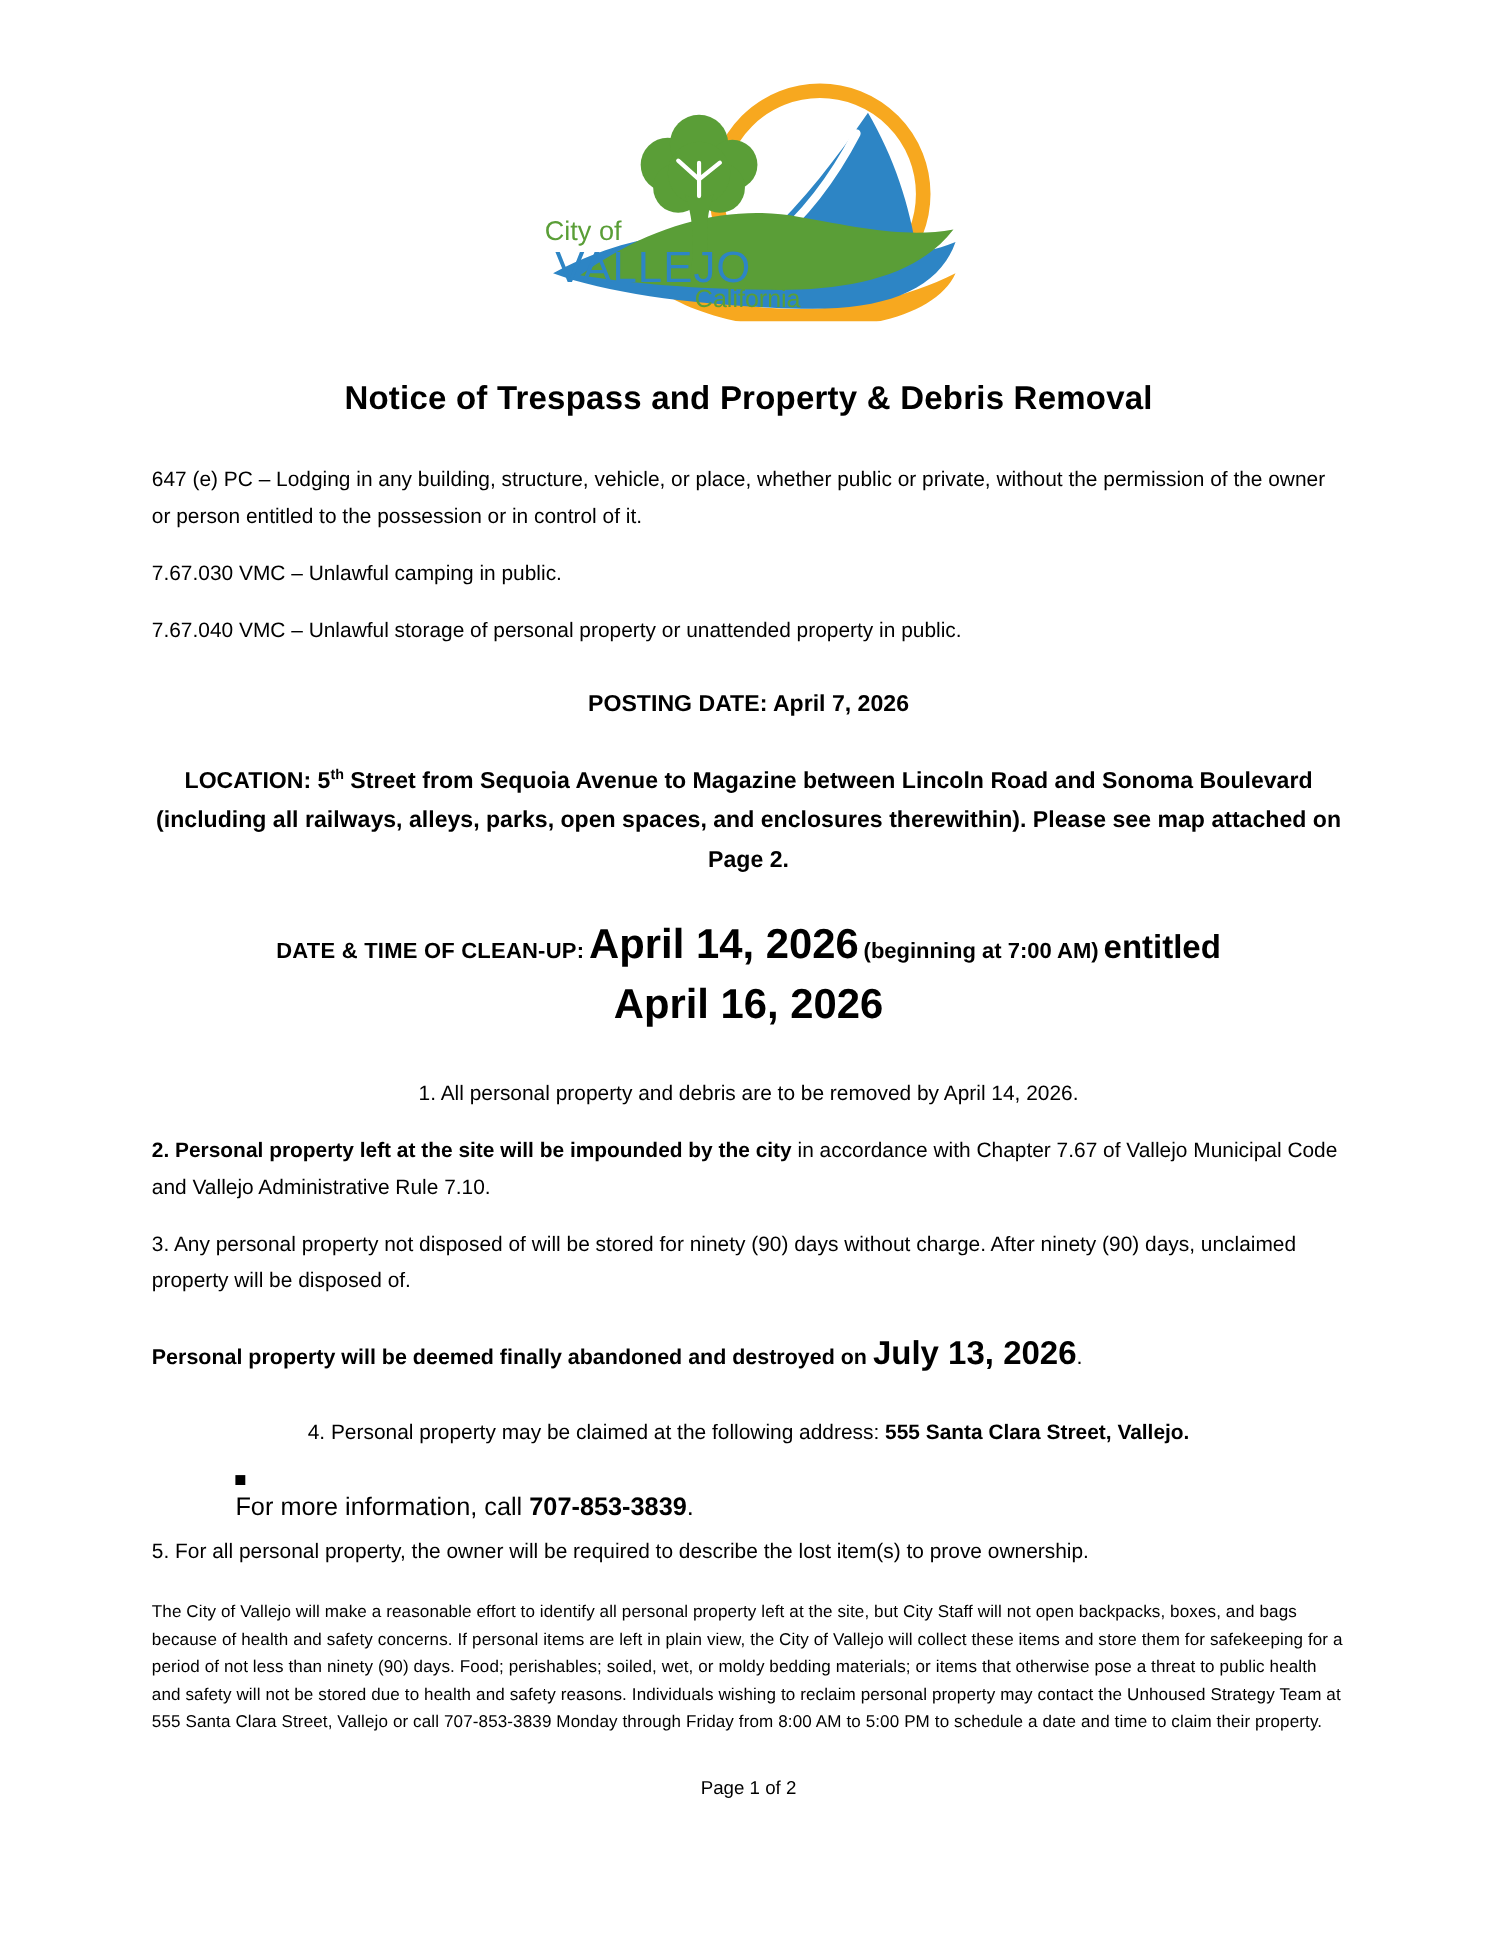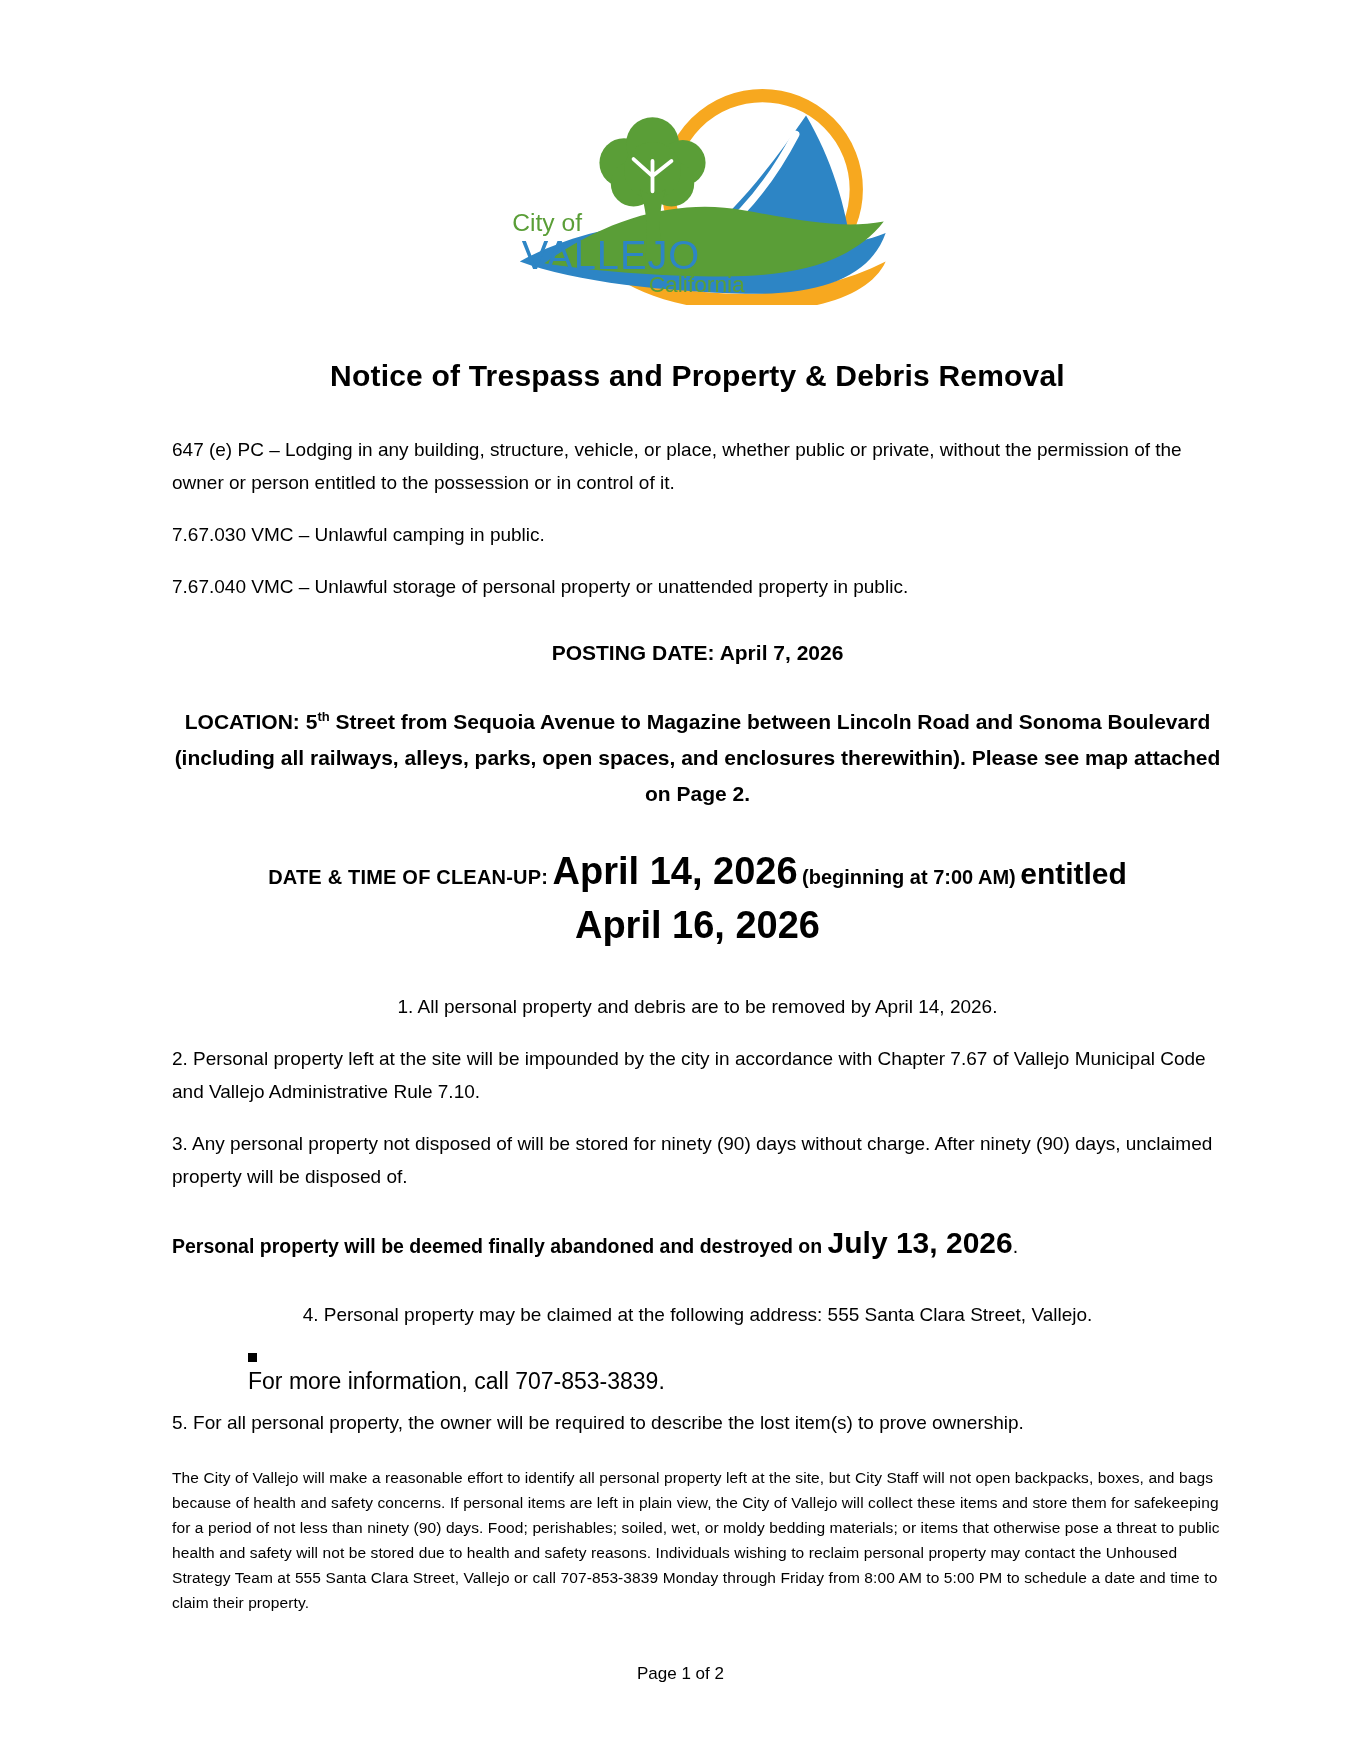--- a/index.html
+++ b/index.html
@@ -2,21 +2,21 @@
 <html><head>
 <meta charset="utf-8">
 <style>
   html, body { margin: 0; padding: 0; background: #ffffff; }
   body {
     width: 1361px; height: 1761px;
     font-family: "Liberation Sans", sans-serif;
     color: #000; position: relative;
     -webkit-font-smoothing: antialiased;
   }
-  .page { padding: 17px 138px; margin-left: 34px; }
+  .page { padding: 4px 138px; }
 
   
   .logo-wrap { display: flex; justify-content: center; padding-top: 70px; }
   .logo-wrap svg { display: block; }
 
   
   .doc-title {
     margin-top: 54px;
     font-size: 30px; font-weight: 700;
     text-align: center; letter-spacing: 0.2px;
@@ -39,41 +39,41 @@
     margin-top: 36px; text-align: center;
     line-height: 47px; font-weight: 700;
   }
   .cleanup-label { font-size: 20px; letter-spacing: 0.2px; text-align: right; }
   .cleanup-date { font-size: 38px; }
   .cleanup-time { font-size: 20px; }
   .cleanup-through { font-size: 30px; font-weight: 600; }
 
   .list-para { font-size: 19px; line-height: 33px; margin-top: 19px; }
   .gap-lg { margin-top: 34px; text-align: center; }
-  .bold { font-weight: 400; }
+  .bold { font-weight: 700; }
 
   .abandon { font-size: 19.5px; font-weight: 700; line-height: 36px; margin-top: 32px; }
   .abandon .big-date { font-size: 30px; }
   .abandon .period { font-weight: 400; }
 
   .info-bullet {
     margin-top: 26px; font-size: 23px; line-height: 30px;
     padding-left: 76px; display: flex; align-items: flex-start; flex-direction: column;
   }
   .sq-bullet {
     width: 9px; height: 9px; background: #000;
     display: inline-block; margin-right: 34px;
     position: relative; top: -4px; flex: 0 0 auto;
   }
 
   .fine-print { font-size: 15.5px; line-height: 25px; margin-top: 26px; letter-spacing: 0.1px; }
 
   .footer {
     position: absolute; top: 1616px; left: 0;
-    width: 100%; text-align: center; font-size: 17px; margin-top: 48px;
+    width: 100%; text-align: center; font-size: 17px;
   }
 </style>
 </head>
 <body>
 
 <div class="page">
 
   <div class="logo-wrap">
     <svg width="400" height="218" viewBox="0 0 400 230">
 

